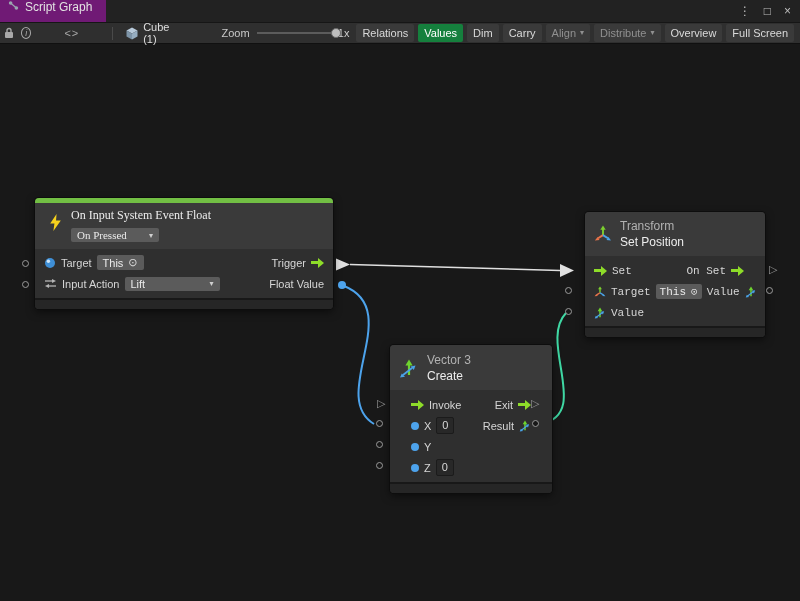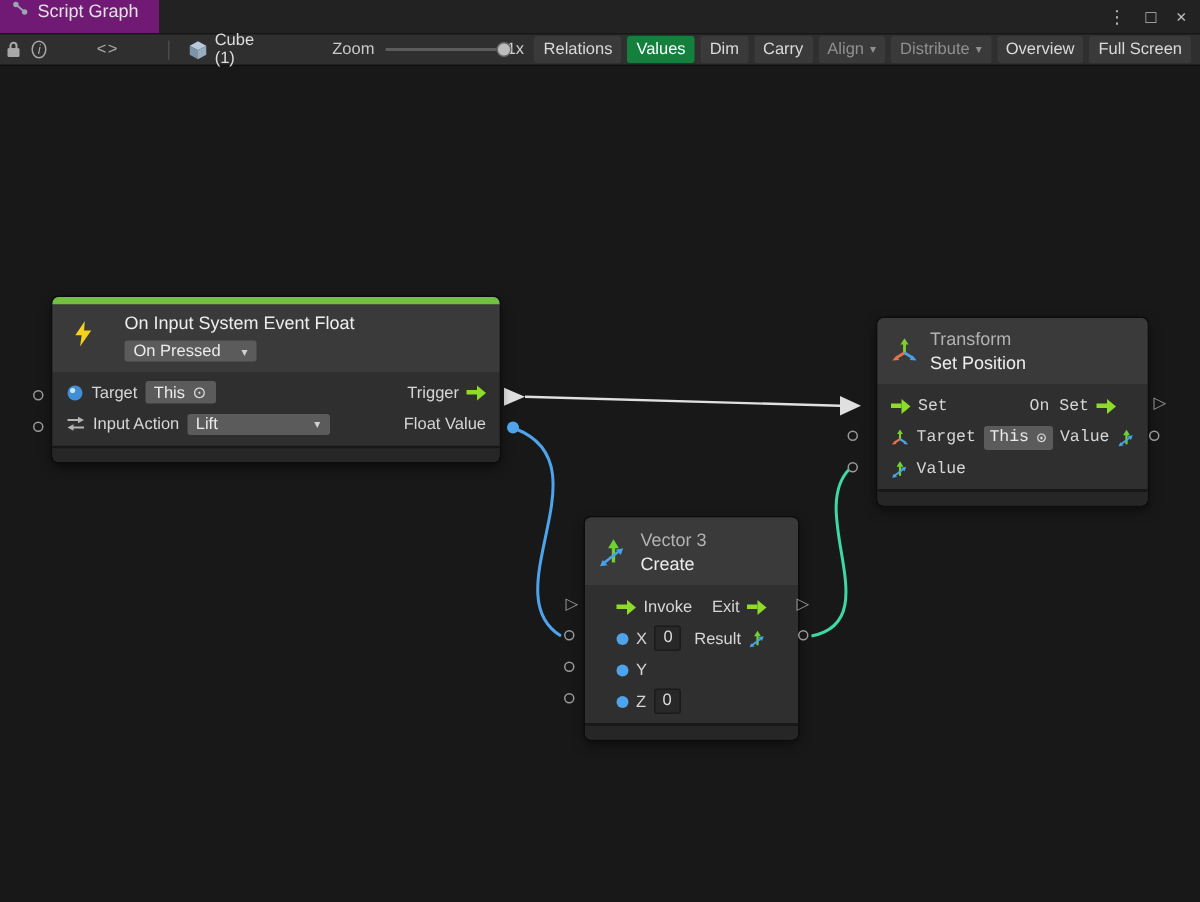--- a/index.html
+++ b/index.html
@@ -78,21 +78,21 @@
     border-radius: 4px;
     background: #2f2f2f;
     box-shadow: 0 0 0 1px #0d0d0d, 0 3px 8px rgba(0,0,0,.55);
     font-size: 11px; color: #d6d6d6;
   }
   .n-strip { height: 5px; border-radius: 4px 4px 0 0; background: #72bf44; }
   .n-header { background: #3a3a3a; padding: 7px 9px; }
   .n-header.hdr-flex { display: flex; align-items: center; gap: 8px; border-radius: 4px 4px 0 0; }
   .hdr-text .n-sub { font-size: 12px; color: #b2b2b2; margin-bottom: 2px; }
   .hdr-text .n-title { font-size: 12px; color: #ededed; }
-  .ev-header { position: relative; padding: 5px 9px 7px 48px; }
+  .ev-header { position: relative; padding: 5px 9px 7px 36px; font-family: Liberation Serif, serif; }
   .ev-icon { position: absolute; left: 13px; top: 11px; }
   .ev-title { font-size: 12px; color: #ededed; margin-bottom: 5px; }
   .n-body { background: #2f2f2f; padding: 3px 0 4px 0; }
   .n-footer {
     height: 11px; background: #262626;
     border-top: 2px solid #181818;
     border-radius: 0 0 4px 4px;
   }
   .row {
     display: flex; align-items: center;
@@ -266,21 +266,21 @@
           <span class="caret">▾</span>
         </span>
         <span class="right">
           <span class="lbl">Float Value</span>
         </span>
       </div>
     </div>
     <div class="n-footer"></div>
   </div>
 
-  <div class="node" style="left:390px; top:301px; width:142px;">
+  <div class="node" style="left:390px; top:301px; width:162px;">
     <div class="n-header hdr-flex" style="height:45px;">
       <span class="tico">
         <svg width="20" height="20" viewBox="0 0 20 20">
           <line x1="10" y1="17" x2="10" y2="6" stroke="#6ed32f" stroke-width="2.2"></line>
           <polygon points="10,1.5 6.4,7.5 13.6,7.5" fill="#6ed32f"></polygon>
           <line x1="4" y1="17" x2="13" y2="10" stroke="#4aa3e8" stroke-width="1.8"></line>
           <polygon points="16.5,7.5 11.5,8.5 14.8,12" fill="#4aa3e8"></polygon>
           <polygon points="1,19.5 6,18.8 2.8,15.4" fill="#4aa3e8"></polygon>
         </svg>
       </span>

